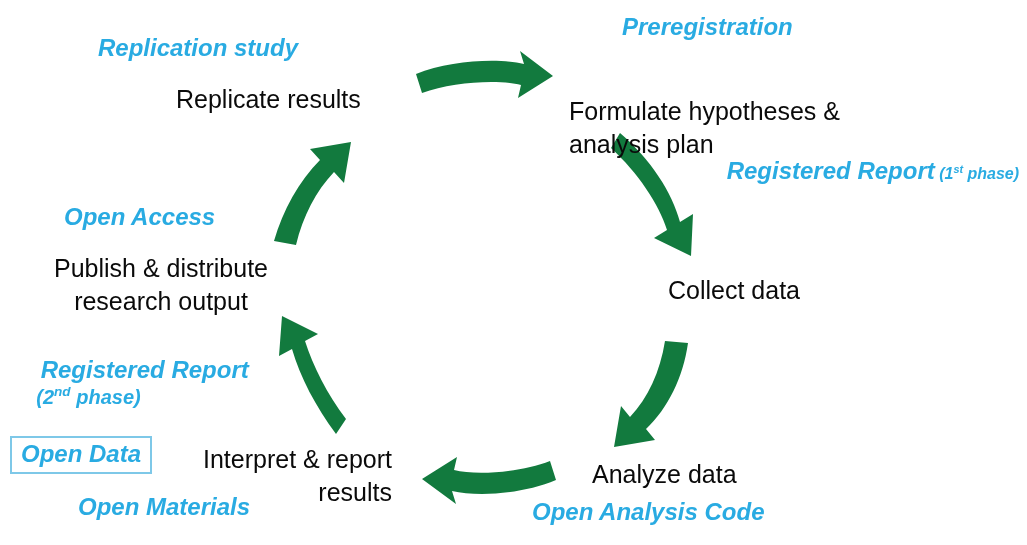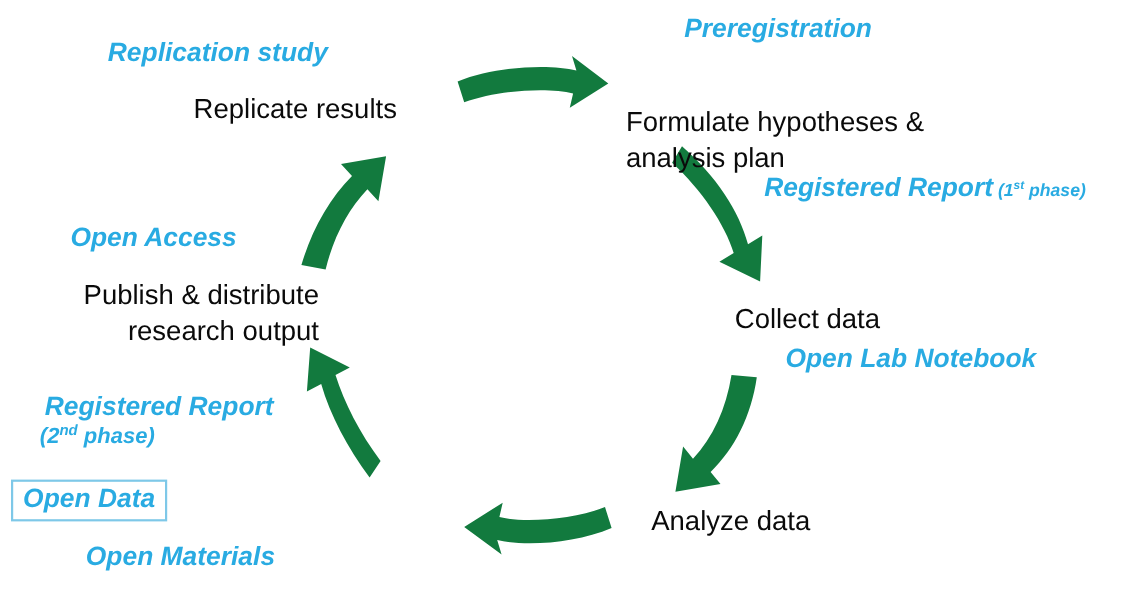--- a/index.html
+++ b/index.html
@@ -54,21 +54,21 @@
     border: 2px solid #7EC8E8;
     padding: 2px 9px 4px 9px;
     box-sizing: border-box;
   }
   .phase-suffix {
     font-size: 16px;
     font-weight: bold;
     font-style: italic;
   }
   .align-right { text-align: right; }
-  .align-center { text-align: right; }
+  .align-center { text-align: center; }
 </style>
 </head>
 <body>
 
 <div id="stage">
 
   <svg class="arrows-layer" viewBox="0 0 1027 545">
 
     <g>
       <path fill="#127A3E" d="
@@ -146,31 +146,33 @@
   <div class="practice-label" style="left:98px; top:34px;">Replication study</div>
 
   <div class="stage-label" style="left:176px; top:83px;">Replicate results</div>
 
   <div class="practice-label" style="left:622px; top:13px;text-align:center;">Preregistration</div>
 
 
   <div class="stage-label" style="left: 569px; top: 58px; white-space: pre-line; margin-top: 37px;">Formulate hypotheses &amp;
 analysis plan</div>
 
-  <div class="practice-label" style="left:668px; top:129px;">
+  <div class="practice-label" style="left:700px; top:129px;">
     <span>Registered Report</span><span class="phase-suffix"> <span>(1</span><span class="sup">st</span><span> phase)</span></span>
   </div>
 
   <div class="stage-label" style="left:668px; top:274px;text-align:center;">Collect data</div>
 
-  <div class="practice-label" style="left:714px; top:313px;">Open Lab Notebook</div>
 
   <div class="stage-label" style="left:570px; top:458px;margin-left:22px;">Analyze data</div>
 
+  <div class="practice-label" style="left:532px; top:498px;">Open Analysis Code</div>
 
+  <div class="stage-label align-right" style="left: 160px; top: 443px; width: 232px; white-space: pre-line;">Interpret &amp; report
+results</div>
 
   <div class="practice-label" style="left:78px; top:493px;">Open Materials</div>
 
   <div class="practice-label boxed" style="left:10px; top:436px;">Open Data</div>
 
   <div class="practice-label" style="left:64px; top:203px;">Open Access</div>
 
   <div class="stage-label align-center" style="left: 32px; top: 252px; width: 258px; white-space: pre-line;">Publish &amp; distribute
 research output</div>
 

